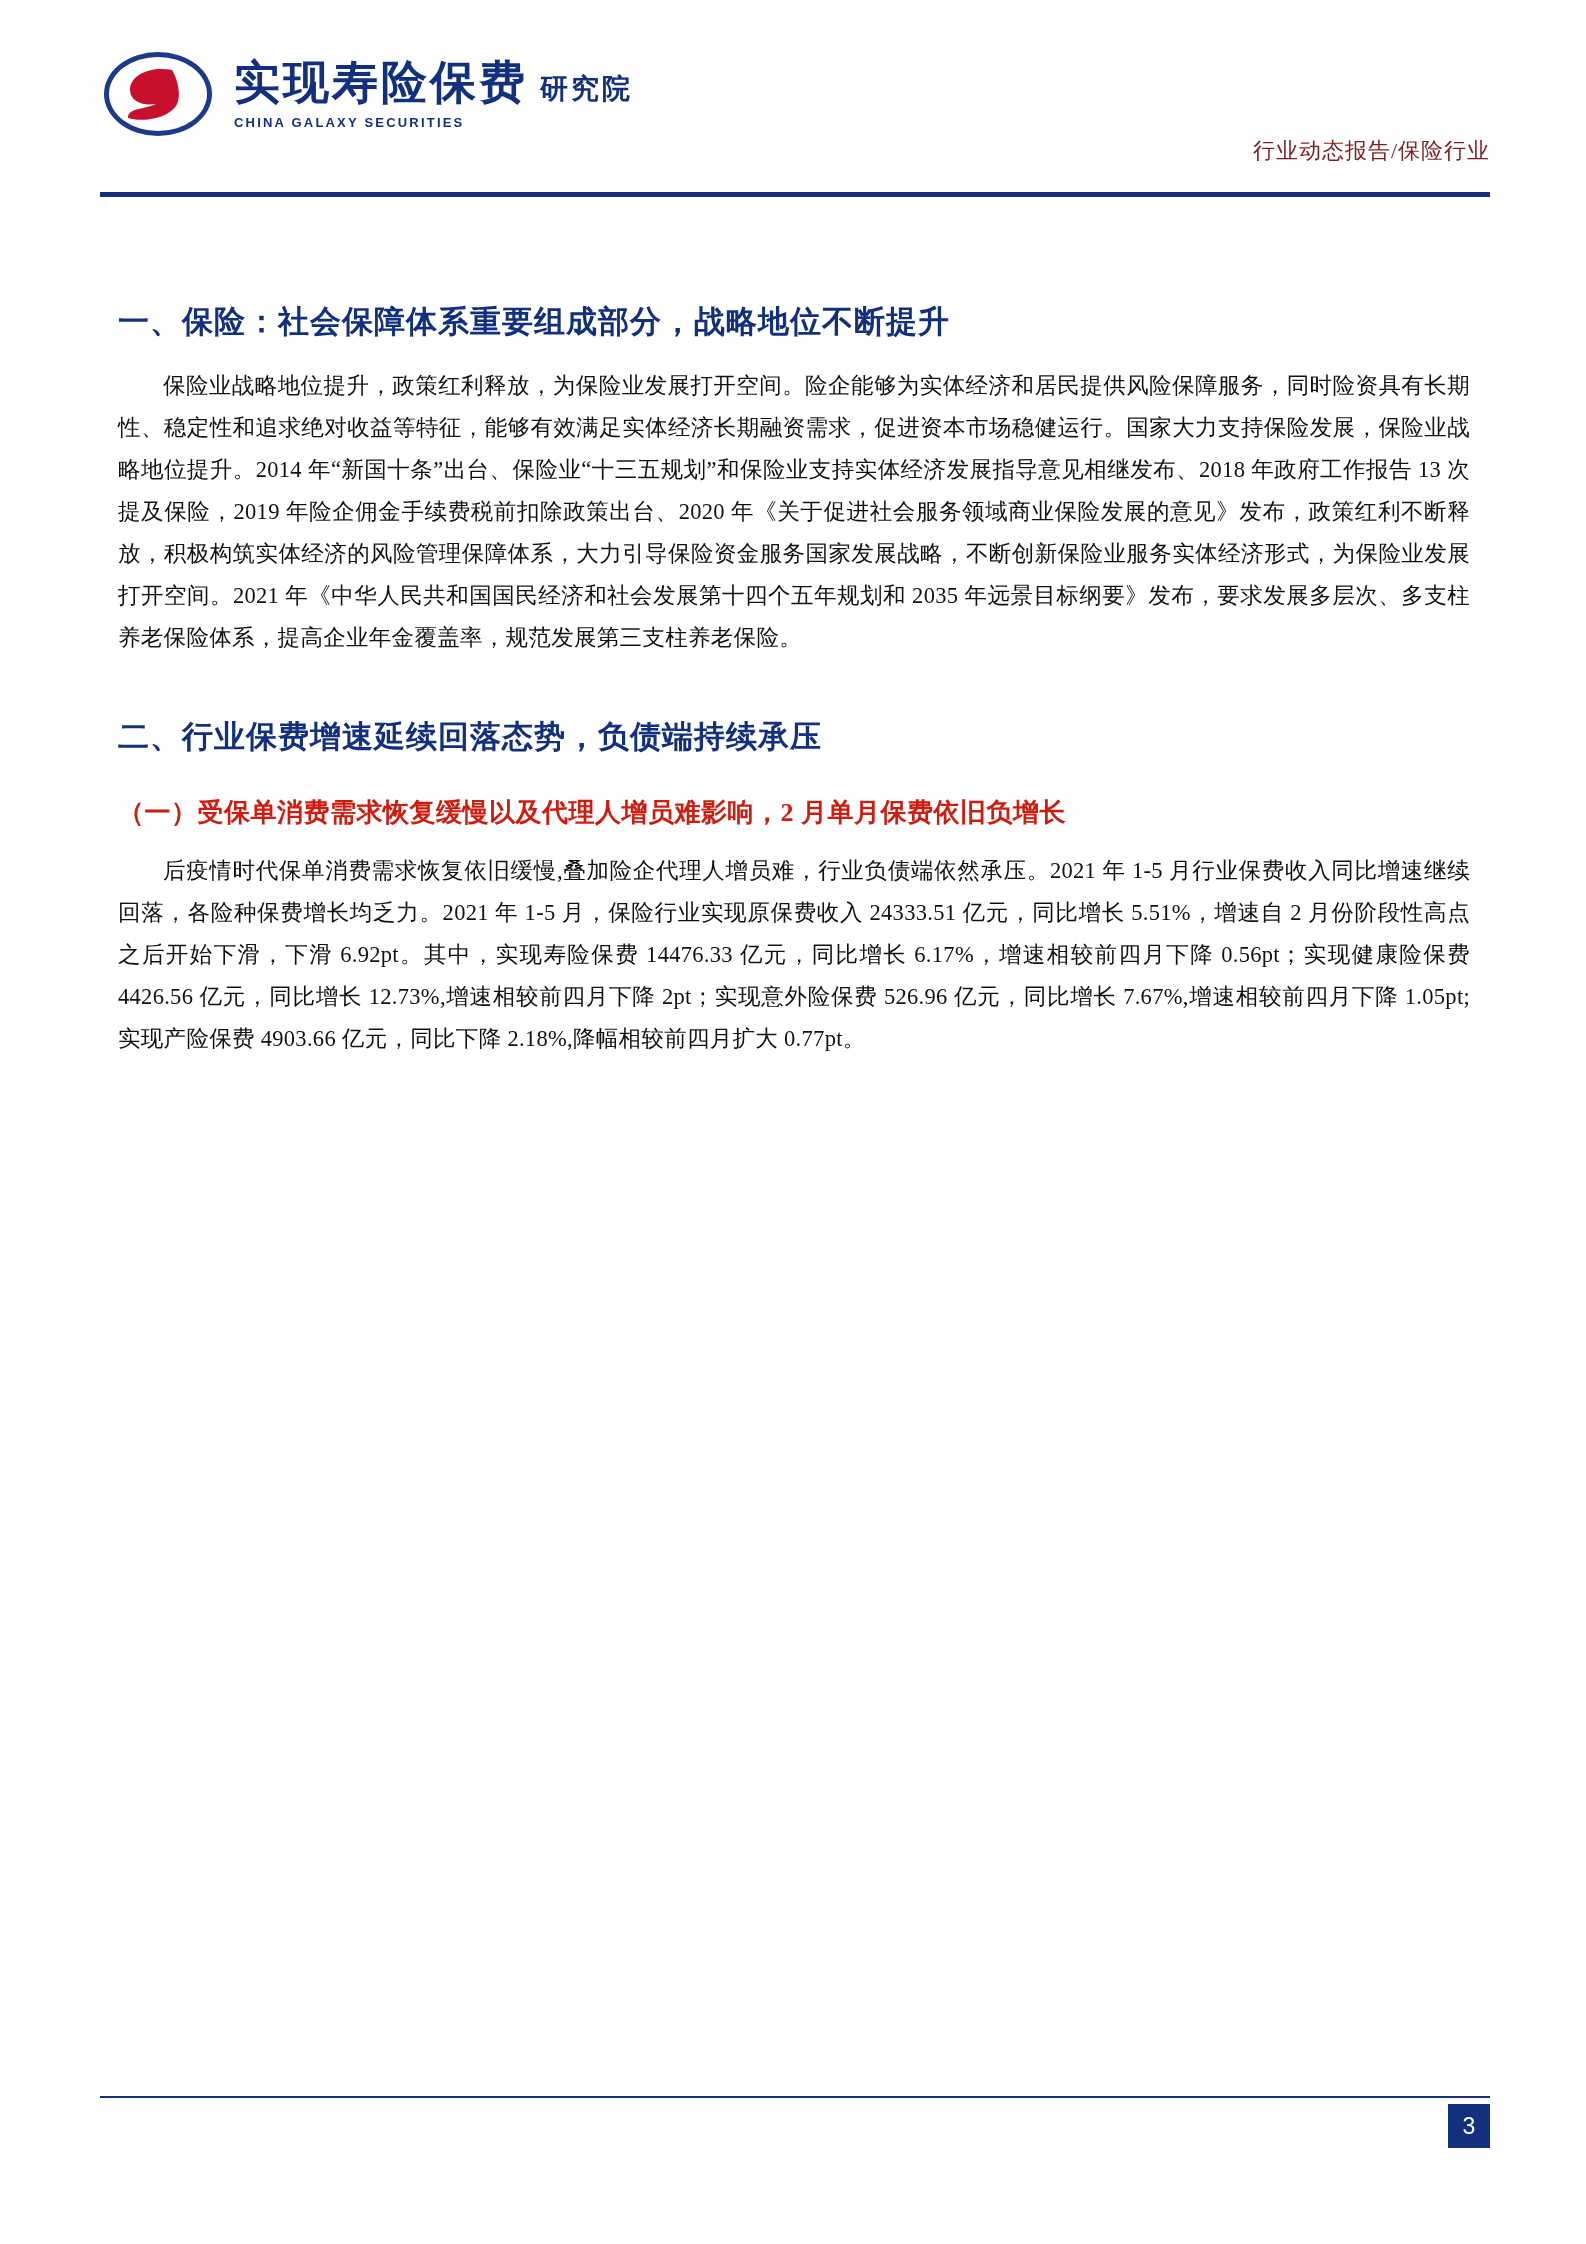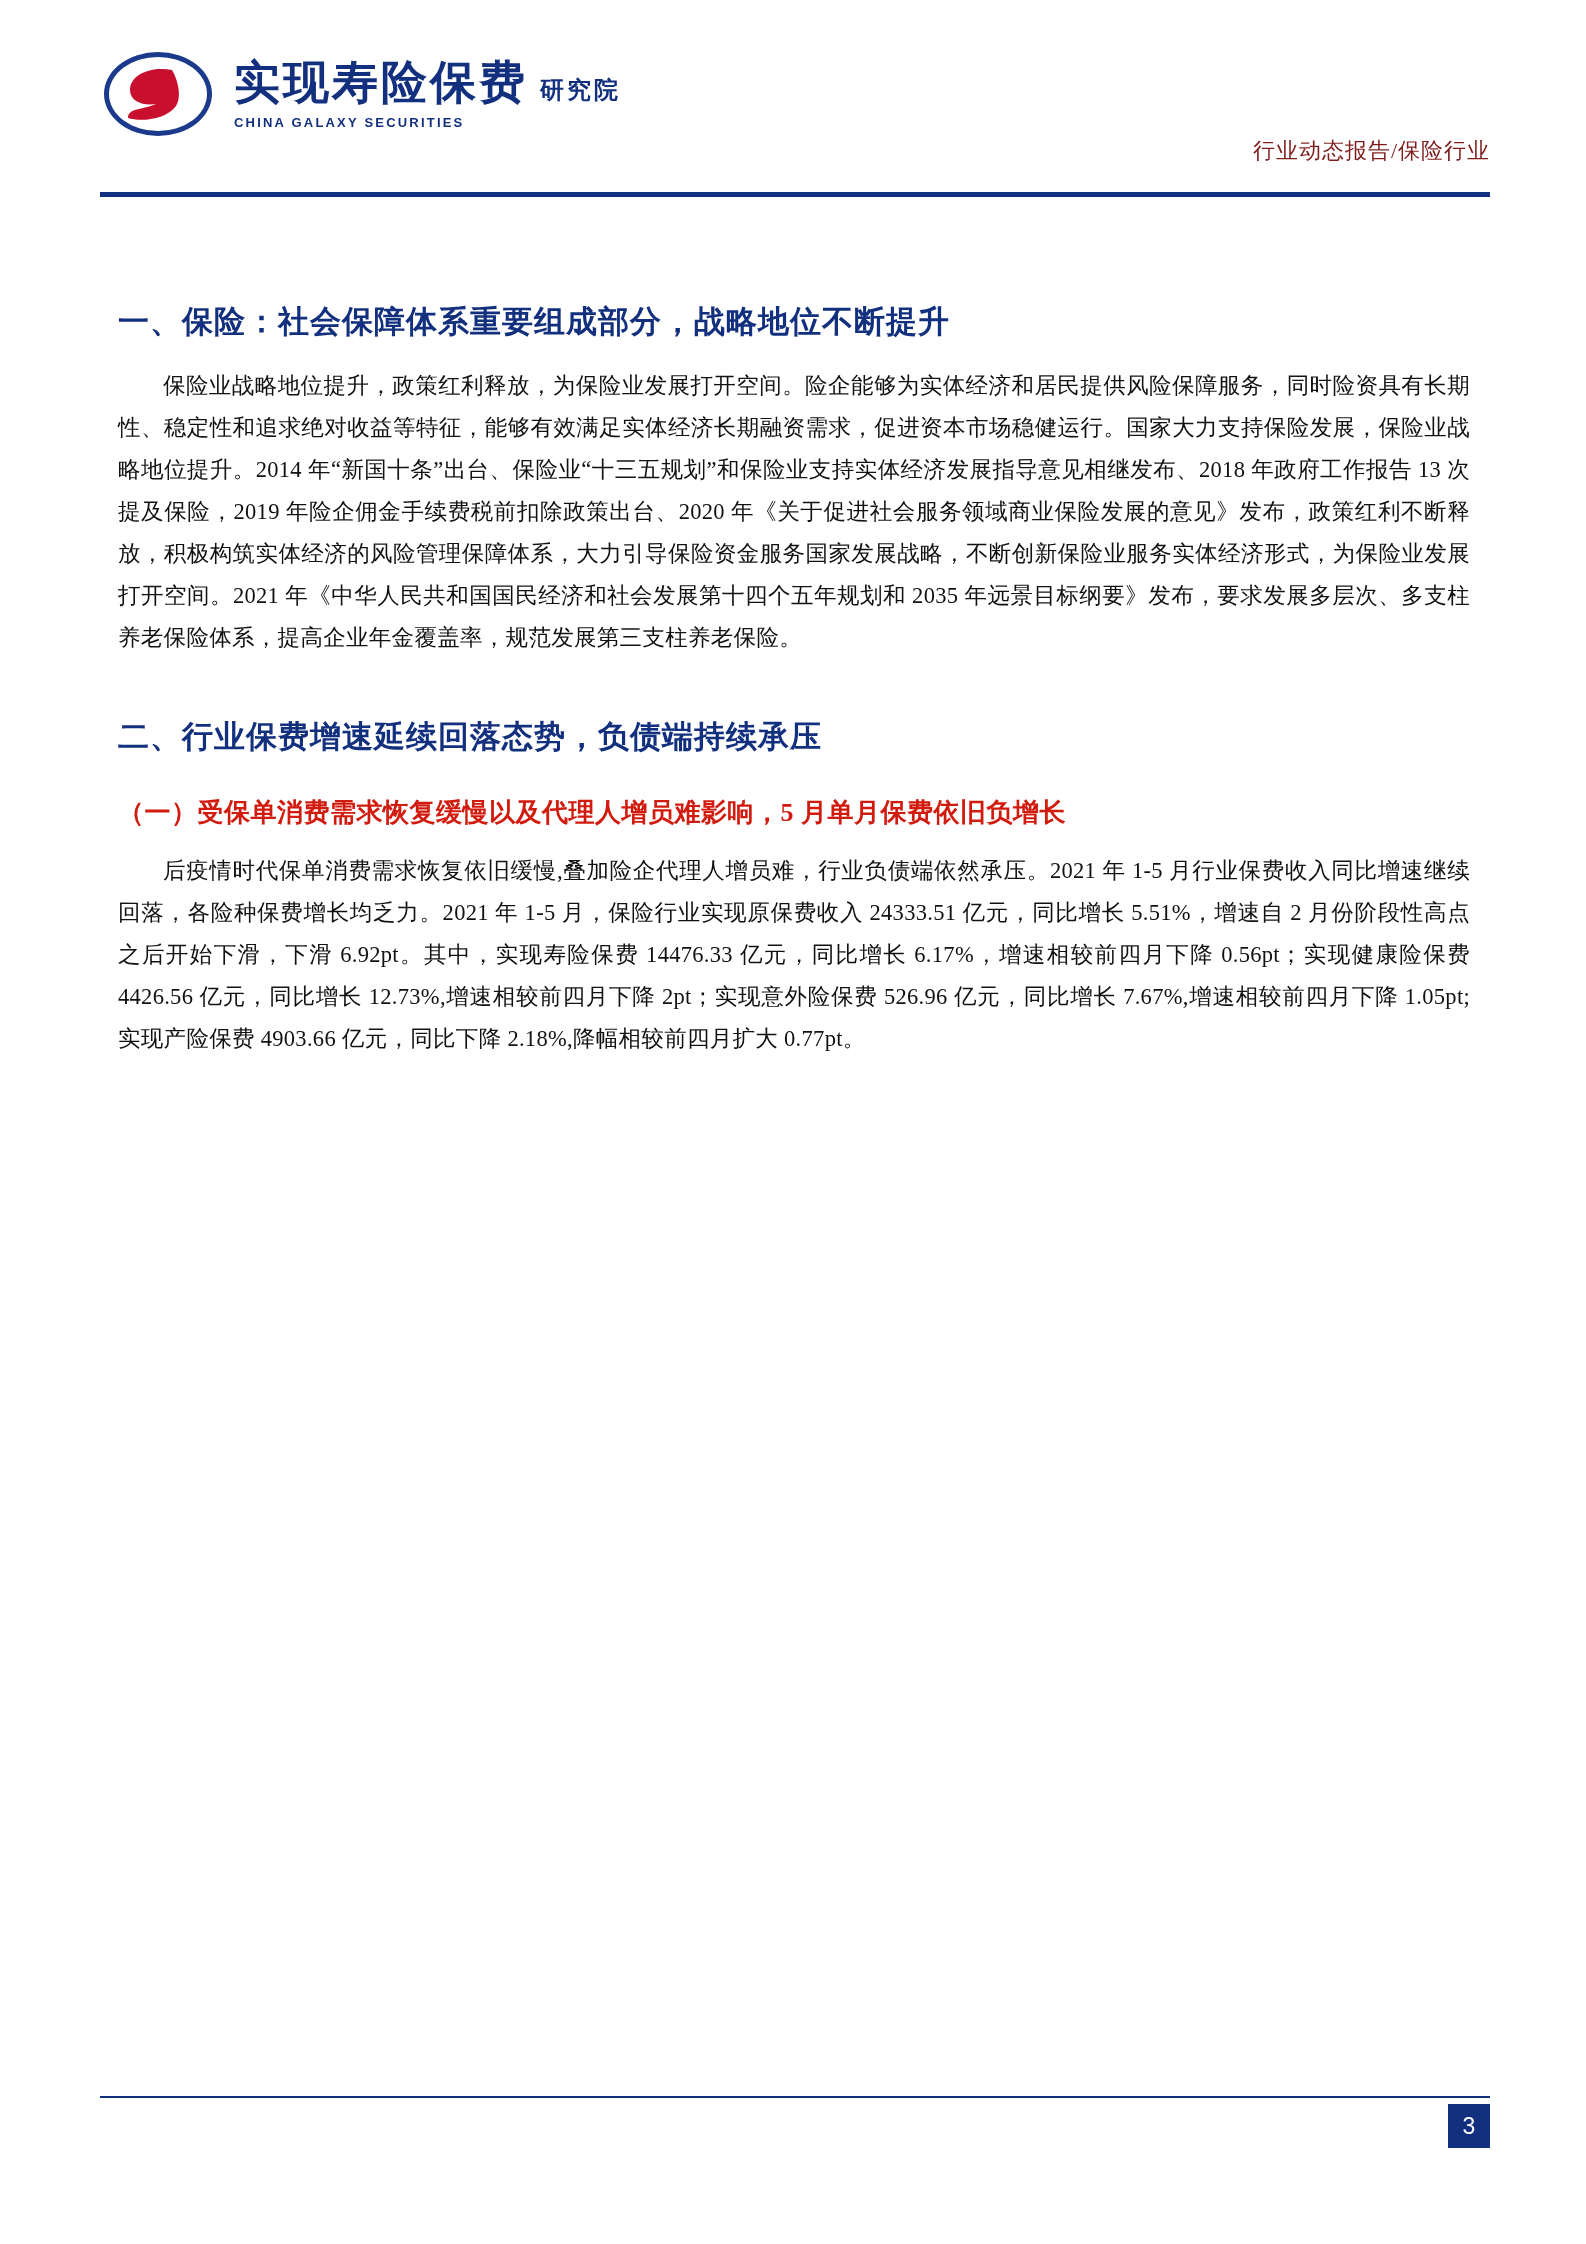--- a/index.html
+++ b/index.html
@@ -66,21 +66,21 @@
   }
   .logo-cn {
     font-family: "Liberation Serif", serif;
     font-size: 46px;
     font-weight: bold;
     color: #13307f;
     letter-spacing: 3px;
     line-height: 1.1;
   }
   .logo-cn .inst {
-    font-size: 24px;
+    font-size: 28px;
     margin-left: 12px;
     color: #13307f;
     font-family: Liberation Serif, serif;
   }
   .logo-en {
     font-family: "Liberation Sans", sans-serif;
     font-size: 13px;
     font-weight: bold;
     color: #13307f;
     letter-spacing: 2.2px;
@@ -200,21 +200,21 @@
     <div class="header-right">行业动态报告/保险行业</div>
   </div>
   <div class="header-rule"></div>
 
   <div class="content">
 
     <h2 class="section-title">一、保险：社会保障体系重要组成部分，战略地位不断提升</h2>
     <p class="body-text">保险业战略地位提升，政策红利释放，为保险业发展打开空间。险企能够为实体经济和居民提供风险保障服务，同时险资具有长期性、稳定性和追求绝对收益等特征，能够有效满足实体经济长期融资需求，促进资本市场稳健运行。国家大力支持保险发展，保险业战略地位提升。2014 年“新国十条”出台、保险业“十三五规划”和保险业支持实体经济发展指导意见相继发布、2018 年政府工作报告 13 次提及保险，2019 年险企佣金手续费税前扣除政策出台、2020 年《关于促进社会服务领域商业保险发展的意见》发布，政策红利不断释放，积极构筑实体经济的风险管理保障体系，大力引导保险资金服务国家发展战略，不断创新保险业服务实体经济形式，为保险业发展打开空间。2021 年《中华人民共和国国民经济和社会发展第十四个五年规划和 2035 年远景目标纲要》发布，要求发展多层次、多支柱养老保险体系，提高企业年金覆盖率，规范发展第三支柱养老保险。</p>
 
     <h2 class="section-title second">二、行业保费增速延续回落态势，负债端持续承压</h2>
-    <h3 class="sub-title">（一）受保单消费需求恢复缓慢以及代理人增员难影响，5 月单月保费依旧负增长</h3>
+    <h3 class="sub-title">（一）受保单消费需求恢复缓慢以及代理人增员难影响，2 月单月保费依旧负增长</h3>
     <p class="body-text">后疫情时代保单消费需求恢复依旧缓慢,叠加险企代理人增员难，行业负债端依然承压。2021 年 1-5 月行业保费收入同比增速继续回落，各险种保费增长均乏力。2021 年 1-5 月，保险行业实现原保费收入 24333.51 亿元，同比增长 5.51%，增速自 2 月份阶段性高点之后开始下滑，下滑 6.92pt。其中，实现寿险保费 14476.33 亿元，同比增长 6.17%，增速相较前四月下降 0.56pt；实现健康险保费 4426.56 亿元，同比增长 12.73%,增速相较前四月下降 2pt；实现意外险保费 526.96 亿元，同比增长 7.67%,增速相较前四月下降 1.05pt; 实现产险保费 4903.66 亿元，同比下降 2.18%,降幅相较前四月扩大 0.77pt。</p>
 
   </div>
 
   <div class="footer-rule"></div>
   <div class="page-number">3</div>
 
 </div>
 
 </body></html>

